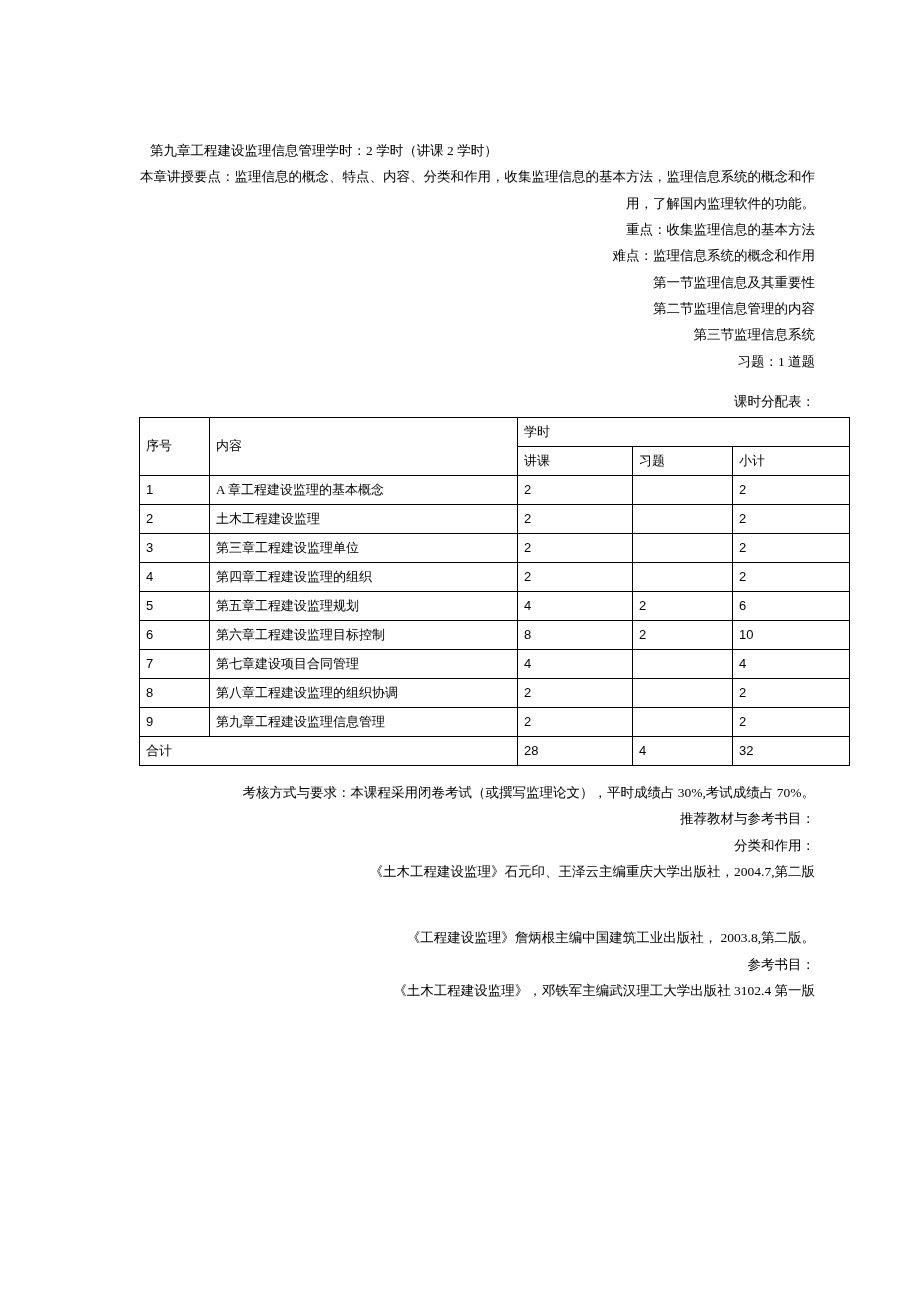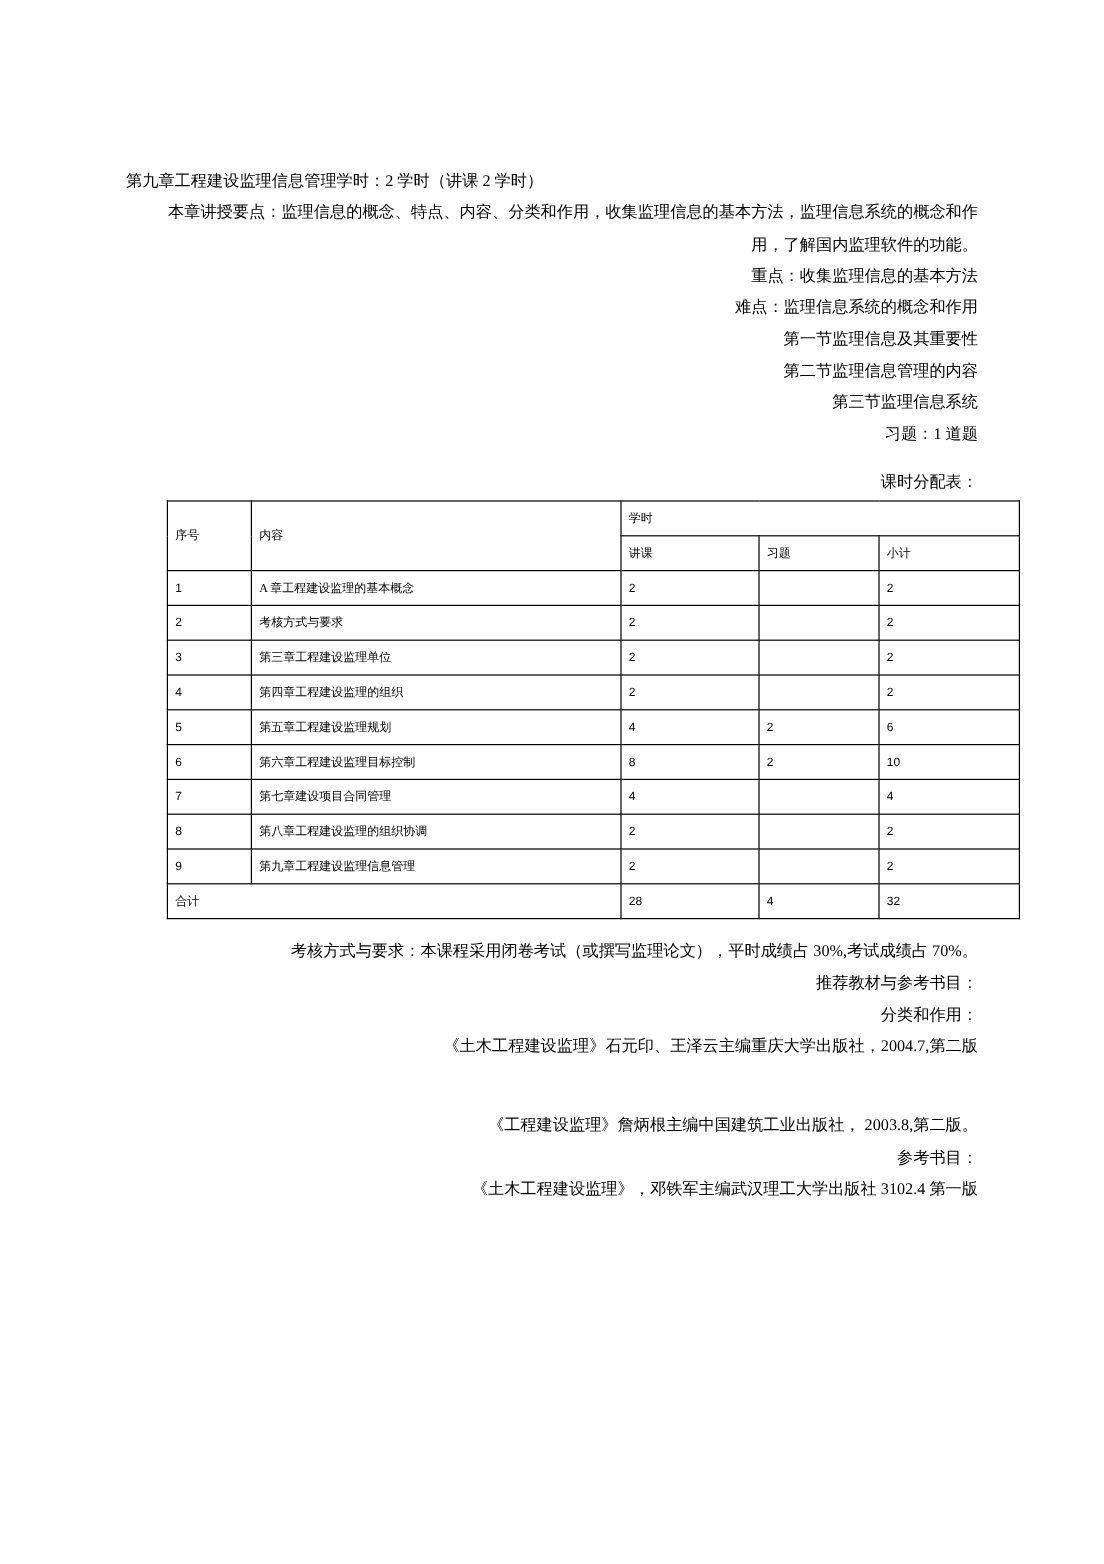--- a/index.html
+++ b/index.html
@@ -15,20 +15,21 @@
     line-height: 1.95;
     padding: 138px 105px 40px 105px;
     box-sizing: border-box;
   }
   p {
     margin: 0;
     white-space: pre-wrap;
   }
   .para-first {
     text-indent: 0;
+    margin-left: 45px;
   }
   .indent {
     text-indent: 2.5em;
     text-align: right;
   }
   .section-gap {
     height: 14px;
   }
   table.alloc {
     border-collapse: collapse;
@@ -38,21 +39,21 @@
     table-layout: fixed;
   }
   table.alloc th, table.alloc td {
     border: 1px solid #000;
     padding: 3px 22px 3px 6px;
     font-weight: normal;
     text-align: left;
     vertical-align: middle;
     height: 22px;
     line-height: 1.3;
-    font-size: 10px;
+    font-size: 13px;
   }
   col.c-idx { width: 70px; }
   col.c-content { width: 308px; }
   col.c-lec { width: 115px; }
   col.c-ex { width: 100px; }
   col.c-sub { width: 117px; }
   .num {
     font-family: Arial, Helvetica, sans-serif;
   }
 </style>
@@ -94,21 +95,21 @@
 
   <tr>
     <td class="num">1</td>
     <td>A 章工程建设监理的基本概念</td>
     <td class="num">2</td>
     <td class="num"></td>
     <td class="num">2</td>
   </tr>
   <tr>
     <td class="num">2</td>
-    <td>考核方式与要求</td>
+    <td>土木工程建设监理</td>
     <td class="num">2</td>
     <td class="num"></td>
     <td class="num">2</td>
   </tr>
   <tr>
     <td class="num">3</td>
     <td>第三章工程建设监理单位</td>
     <td class="num">2</td>
     <td class="num"></td>
     <td class="num">2</td>

